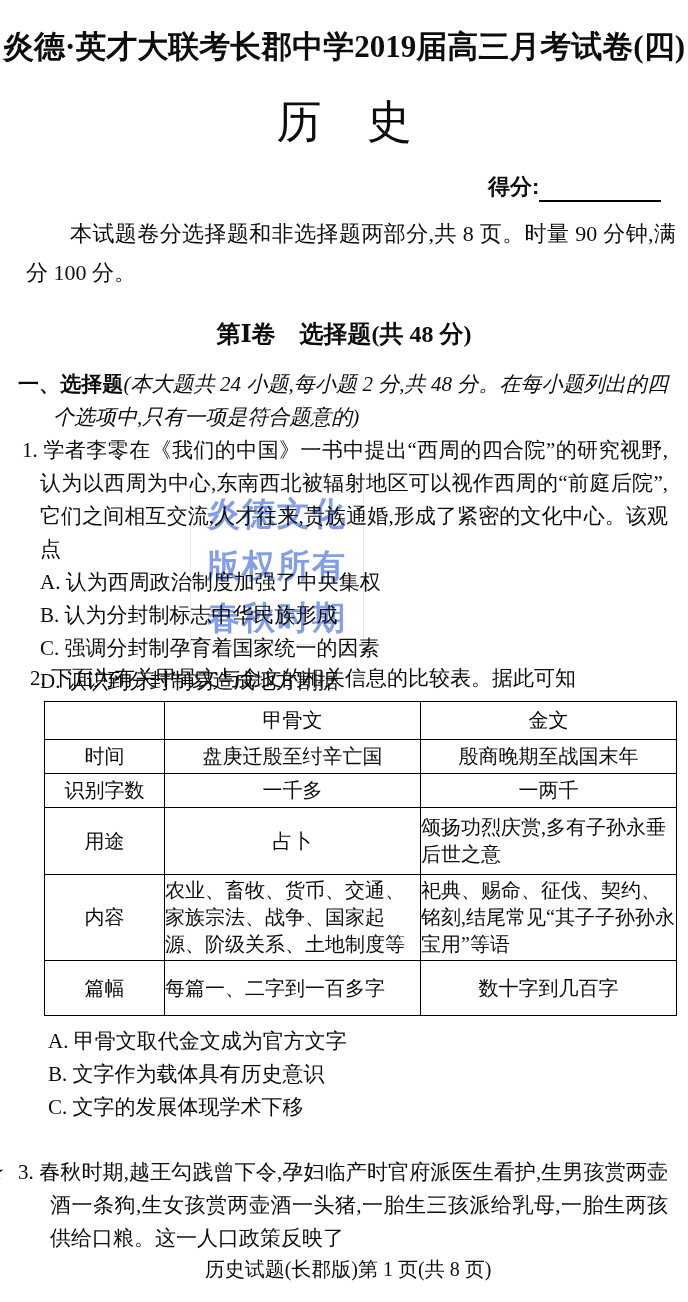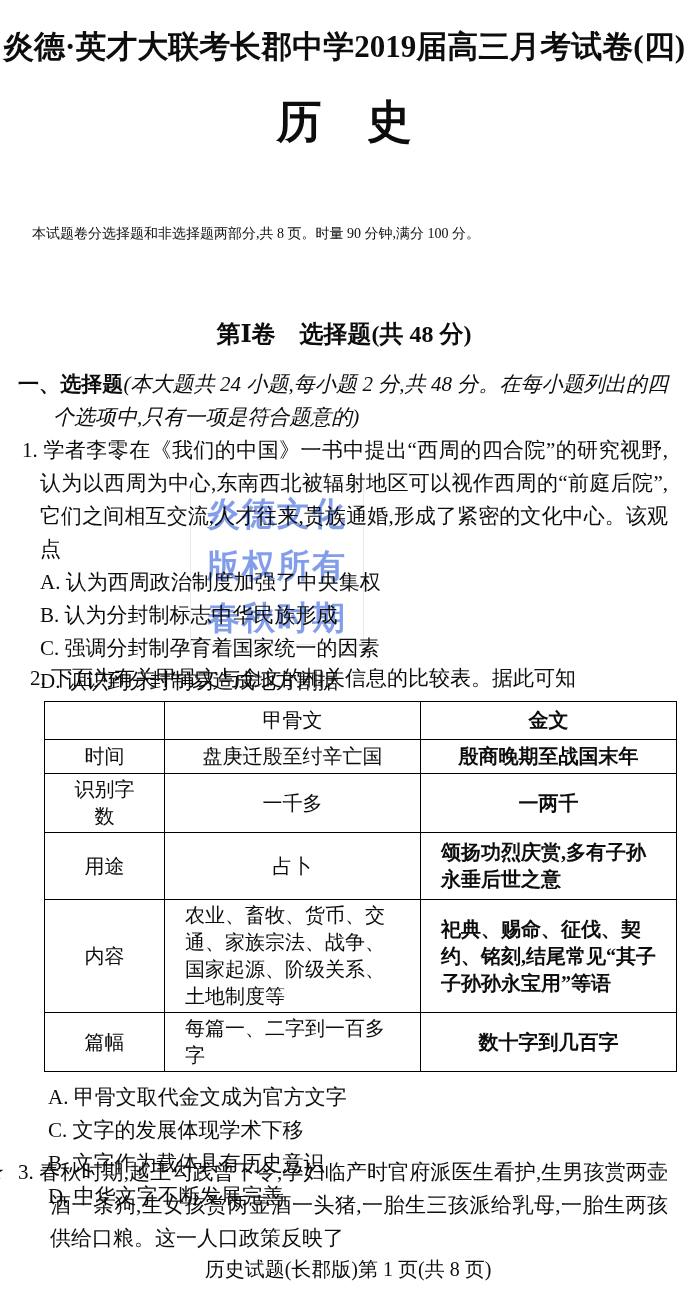--- a/index.html
+++ b/index.html
@@ -23,35 +23,35 @@
     pointer-events:none;
   }
   
   .title{
     position:absolute;top:26px;left:0;width:688px;
     text-align:center;font-size:31px;font-weight:bold;
     letter-spacing:0px;white-space:nowrap;
   }
   .subject{
     position:absolute;top:92px;left:0;width:688px;
-    text-align:center;font-size:45px;font-weight:700;
+    text-align:center;font-size:45px;font-weight:400;
   }
   .score-row{
     position:absolute;top:172px;left:488px;
     font-size:22px;font-weight:bold;
     font-family:"Liberation Sans","DejaVu Sans",sans-serif;
   }
   .score-line{
     display:inline-block;width:122px;height:24px;
     border-bottom:2px solid #000;vertical-align:bottom;
   }
   
   .intro{
-    position:absolute;top:214px;left:4px;width:650px;
-    font-size:14px;line-height:39px;
+    position:absolute;top:214px;left:26px;width:650px;
+    font-size:22px;line-height:39px;
     text-indent:2em;text-align:justify;
   }
   .section-title{
     position:absolute;top:318px;left:0;width:688px;
     text-align:center;font-size:24px;font-weight:bold;
   }
   .part-heading{
     position:absolute;top:368px;left:18px;width:650px;
     font-size:21px;line-height:33px;
     padding-left:35px;text-indent:-35px;box-sizing:border-box;
@@ -77,25 +77,25 @@
   .q2 .opts{margin-top:9px;}
   
   table.cmp{
     border-collapse:collapse;table-layout:fixed;
     margin:6px 0 0 14px;width:632px;
     font-size:20px;line-height:27px;
   }
   table.cmp td{
     border:1.5px solid #000;
     text-align:center;vertical-align:middle;
-    padding:2px 20px;box-sizing:border-box;
+    padding:2px 0;box-sizing:border-box;
   }
   table.cmp .c1{width:120px;}
   table.cmp .c2{width:256px;}
-  table.cmp .c3{width:256px;font-weight:bold;}
+  table.cmp .c3{width:256px;}
   .tr-head{height:38px;}
   .tr-time{height:34px;}
   .tr-count{height:34px;}
   .tr-use{height:67px;}
   .tr-content{height:85px;}
   .tr-length{height:55px;}
   table.cmp td.al{text-align:left;}
   
   .star{display:inline-block;}
   .footer{
@@ -111,20 +111,23 @@
   <div class="watermark">
     <span>炎德文化</span>
     <span>版权所有</span>
     <span>春秋时期</span>
   </div>
 
   <div class="title">炎德·英才大联考长郡中学2019届高三月考试卷(四)</div>
 
   <div class="subject">历　史</div>
 
+  <div class="score-row">
+    <span>得分:</span><span class="score-line"></span>
+  </div>
 
   <div class="intro">本试题卷分选择题和非选择题两部分,共 8 页。时量 90 分钟,满分 100 分。</div>
 
   <div class="section-title">第Ⅰ卷　选择题(共 48 分)</div>
 
   <div class="part-heading">
     <span class="bold">一、选择题</span><span class="note">(本大题共 24 小题,每小题 2 分,共 48 分。在每小题列出的四个选项中,只有一项是符合题意的)</span>
   </div>
 
   <div class="question q1">
@@ -174,23 +177,22 @@
       </tr>
       <tr class="tr-length">
         <td class="c1">篇幅</td>
         <td class="c2 al">每篇一、二字到一百多字</td>
         <td class="c3">数十字到几百字</td>
       </tr>
     </tbody>
       </table>
     <div class="opts">
       <div class="opt">A. 甲骨文取代金文成为官方文字</div>
+      <div class="opt">B. 文字作为载体具有历史意识</div>
       <div class="opt">C. 文字的发展体现学术下移</div>
-      <div class="opt">B. 文字作为载体具有历史意识</div>
-      <div class="opt">D. 中华文字不断发展完善</div>
     </div>
   </div>
 
   <div class="question q3">
     <p class="qstem">
       <span class="star">★</span><span>3.</span>
       <span>春秋时期,越王勾践曾下令,孕妇临产时官府派医生看护,生男孩赏两壶酒一条狗,生女孩赏两壶酒一头猪,一胎生三孩派给乳母,一胎生两孩供给口粮。这一人口政策反映了</span>
     </p>
   </div>
 

